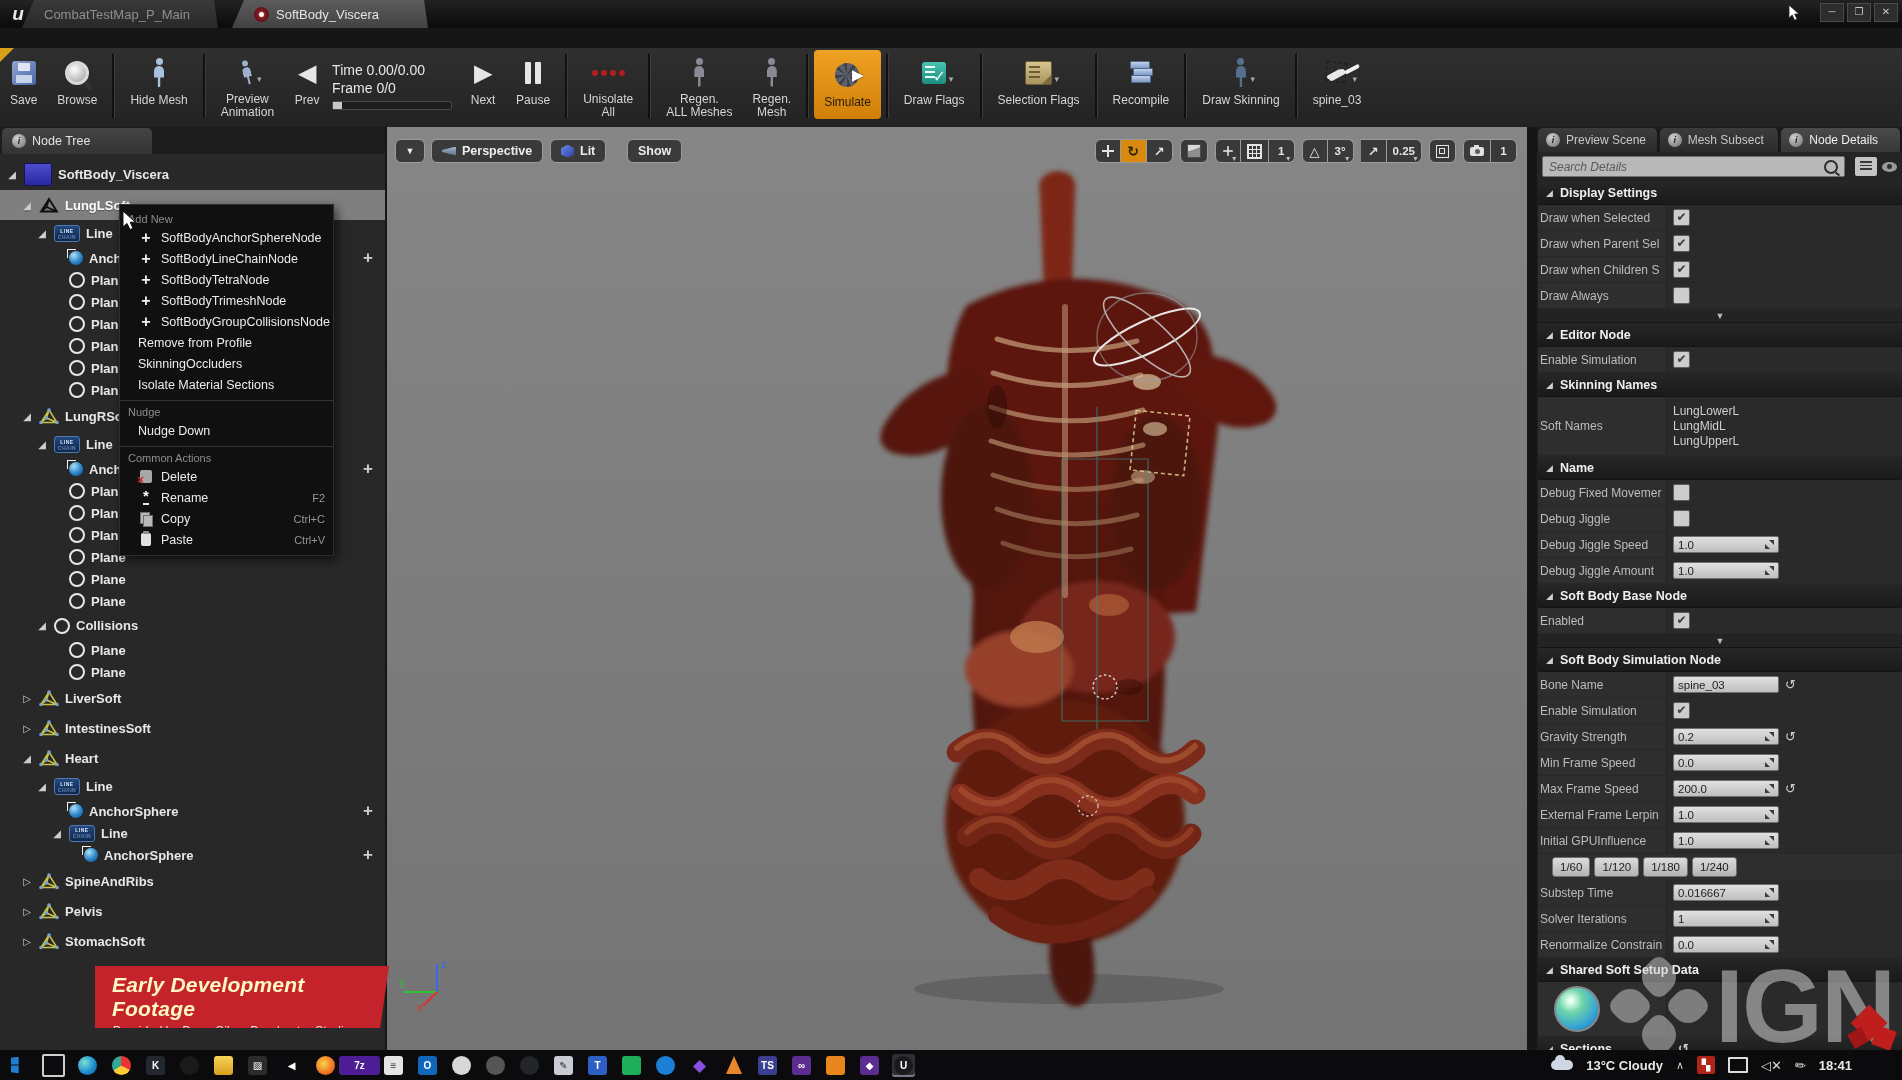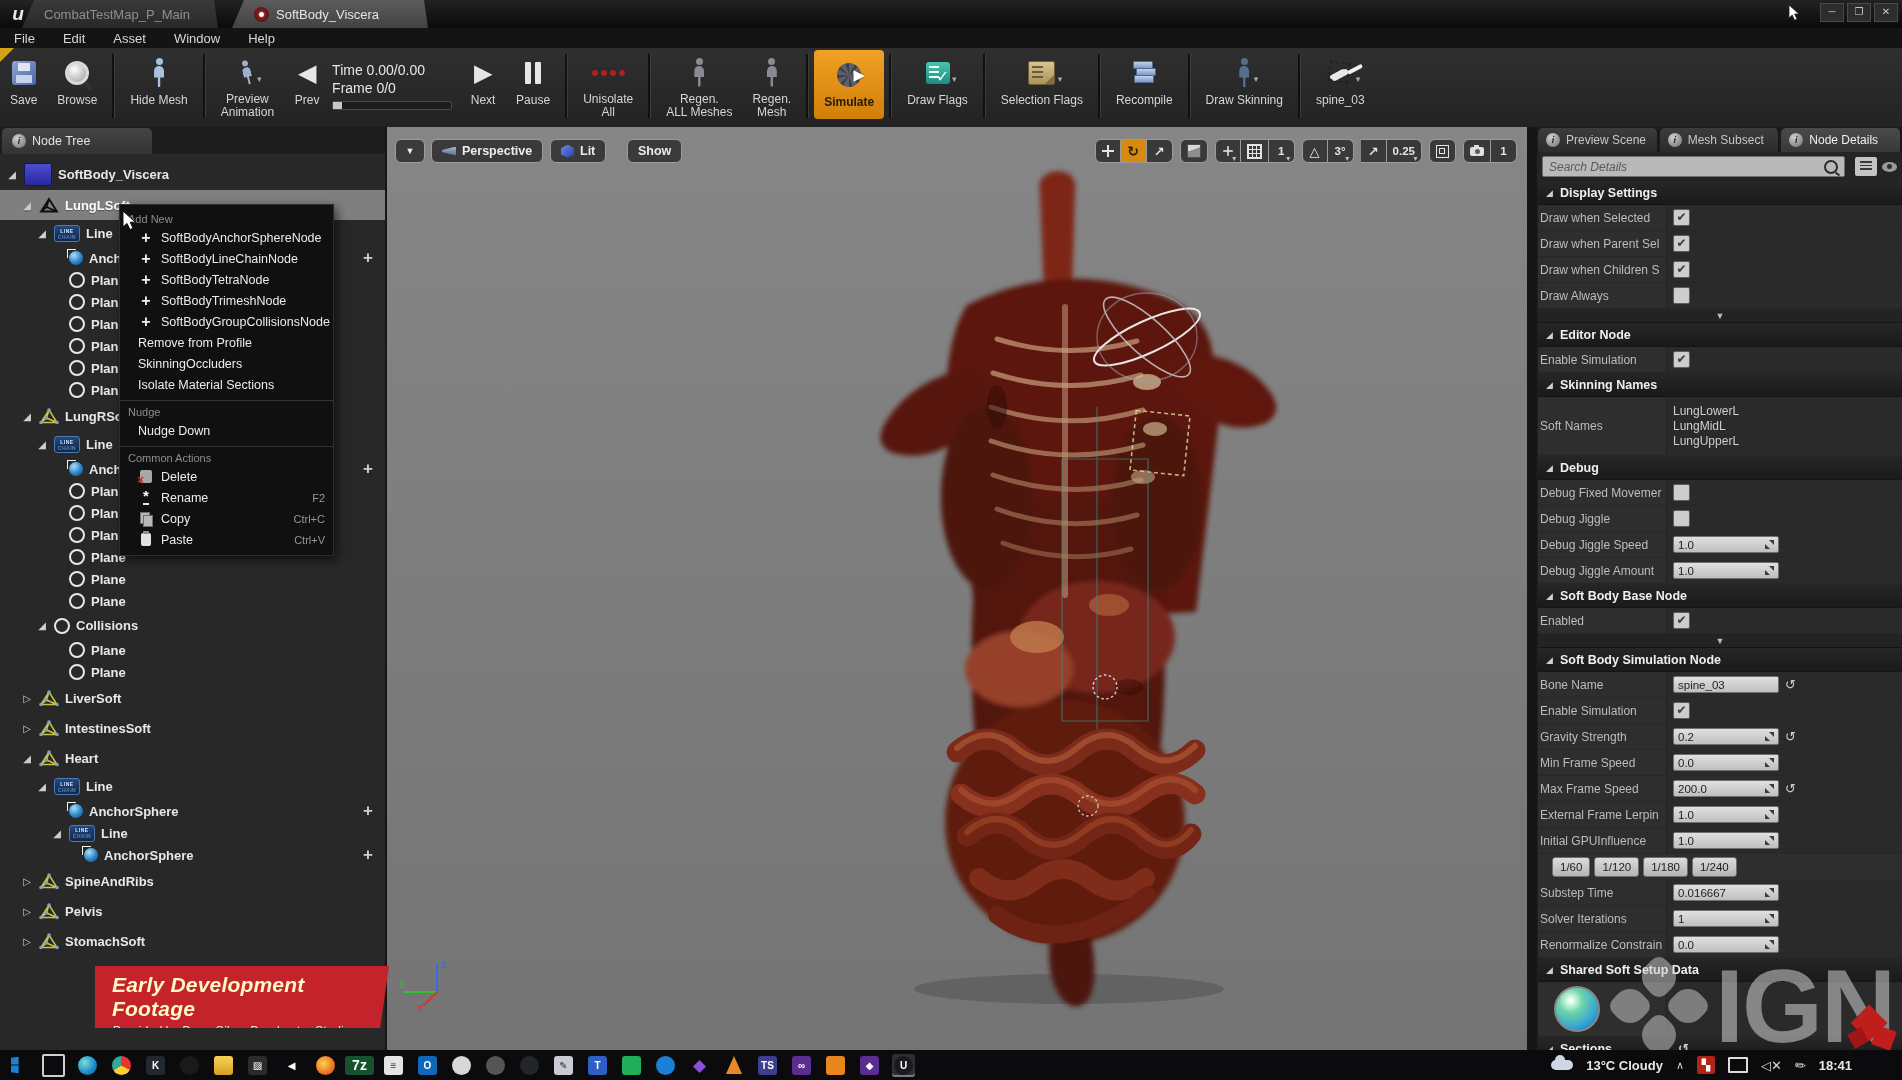--- a/index.html
+++ b/index.html
@@ -16,21 +16,21 @@
   .wbtn{width:22px;height:17px;background:#2d2d2d;border:1px solid #4a4a4a;color:#c8c8c8;font-size:10px;line-height:15px;text-align:center;}
   
   .menubar{position:absolute;left:0;top:28px;width:100%;height:20px;background:#141414;display:flex;align-items:center;}
   .menuitem{padding:0 14px;font-size:13px;color:#d8d8d8;}
   
   .toolbar{position:absolute;left:0;top:48px;width:100%;height:79px;background:linear-gradient(#2f2f2f,#232323);display:flex;align-items:flex-start;}
   .tb-corner{position:absolute;left:0;top:0;width:0;height:0;border-top:14px solid #d8a016;border-right:14px solid transparent;}
   .tbtn{display:flex;flex-direction:column;align-items:center;justify-content:flex-start;gap:4px;padding:8px 10px 0 10px;min-width:46px;height:71px;box-sizing:border-box;position:relative;}
   .tbtn .tlab{font-size:12px;color:#d6d6d6;text-align:center;line-height:13px;white-space:pre-line;}
   .tbtn.active{background:linear-gradient(#f0a224,#d07f08);border-radius:4px;margin-top:2px;height:69px;}
-  .tbtn.active .tlab{color:#231a08;font-weight:bold;}
+  .tbtn.active .tlab{color:#231a08;font-weight:normal;}
   .tsep{width:2px;height:64px;margin:6px 5px 0 5px;background:linear-gradient(#101010,#101010);border-right:1px solid #3d3d3d;}
   .ticon{height:34px;display:flex;align-items:center;justify-content:center;position:relative;}
   .caret{position:absolute;right:-7px;top:18px;color:#aaa;font-size:9px;}
   
   .i-floppy{width:24px;height:24px;background:linear-gradient(135deg,#8fa6d0,#4a66a8);border-radius:3px;position:relative;}
   .i-floppy:before{content:"";position:absolute;left:6px;top:2px;width:12px;height:8px;background:#dfe6f2;}
   .i-floppy:after{content:"";position:absolute;left:4px;bottom:2px;width:16px;height:8px;background:#c8d4ea;border-radius:1px;}
   .i-mag{width:18px;height:18px;border:3px solid #d8d8d8;border-radius:50%;position:relative;background:radial-gradient(circle at 35% 30%,#fff,#9a9a9a);}
   .i-mag:after{content:"";position:absolute;right:-7px;bottom:-6px;width:9px;height:4px;background:#333;transform:rotate(45deg);border-radius:2px;}
   .i-man{width:14px;height:30px;position:relative;}
@@ -210,27 +210,20 @@
     <div class="wbtns" id="wbtns">
         <div class="wbtn">─</div>
         <div class="wbtn">❐</div>
         <div class="wbtn">✕</div>
       </div>
     <svg class="cursor" style="left:1788px;top:4px" width="16" height="18">
         <polygon points="1,1 1,14 4.2,11 6.6,16.2 9,15 6.6,10 11,10" fill="#fff" stroke="#222" stroke-width="0.8"></polygon>
       </svg>
   </div>
 
-  <div class="menubar" id="menubar">
-      <div class="menuitem">File</div>
-      <div class="menuitem">Edit</div>
-      <div class="menuitem">Asset</div>
-      <div class="menuitem">Window</div>
-      <div class="menuitem">Help</div>
-    </div>
 
   <div class="toolbar" id="toolbar">
       <div class="tb-corner"></div>
       <div class="tbtn">
         <div class="ticon">
           <span class="i-floppy"></span>
         </div>
         <div class="tlab">Save</div>
       </div>
       <div class="tbtn">
@@ -897,21 +890,21 @@
                 <div>LungLowerL</div>
                 <div>LungMidL</div>
                 <div>LungUpperL</div>
               </div>
             </div>
           </div>
         </div>
         <div class="dsec">
           <div class="dsechead">
             <span class="exp">◢</span>
-            <span>Debug</span>
+            <span>Name</span>
           </div>
           <div class="drow">
             <div class="lbl">Debug Fixed Movemer</div>
             <div class="val">
               <span class="cb"></span>
             </div>
           </div>
           <div class="drow">
             <div class="lbl">Debug Jiggle</div>
             <div class="val">
@@ -1121,21 +1114,21 @@
         <div class="tk">
           <div class="tk " style="width: 19px; height: 19px; font-size: 10px; background: rgb(43, 43, 43);">▨</div>
         </div>
         <div class="tk">
           <div class="tk " style="width: 19px; height: 19px; font-size: 10px; background: transparent;">◀</div>
         </div>
         <div class="tk">
           <div class="tk circle" style="width: 19px; height: 19px; font-size: 10px; background: radial-gradient(circle at 40% 40%, rgb(255, 210, 74), rgb(232, 100, 28) 70%);"></div>
         </div>
         <div class="tk">
-          <div class="tk " style="width: 29px; height: 19px; font-size: 14px; background: #14532d;">7z</div>
+          <div class="tk " style="width: 41px; height: 19px; font-size: 10px; background: #4c1d95;">7z</div>
         </div>
         <div class="tk">
           <div class="tk " style="width: 19px; height: 19px; font-size: 10px; background: rgb(228, 228, 228); color: rgb(51, 51, 51);">≡</div>
         </div>
         <div class="tk">
           <div class="tk " style="width: 19px; height: 19px; font-size: 10px; background: rgb(16, 102, 184);">O</div>
         </div>
         <div class="tk">
           <div class="tk circle" style="width: 19px; height: 19px; font-size: 10px; background: rgb(216, 216, 216);"></div>
         </div>

